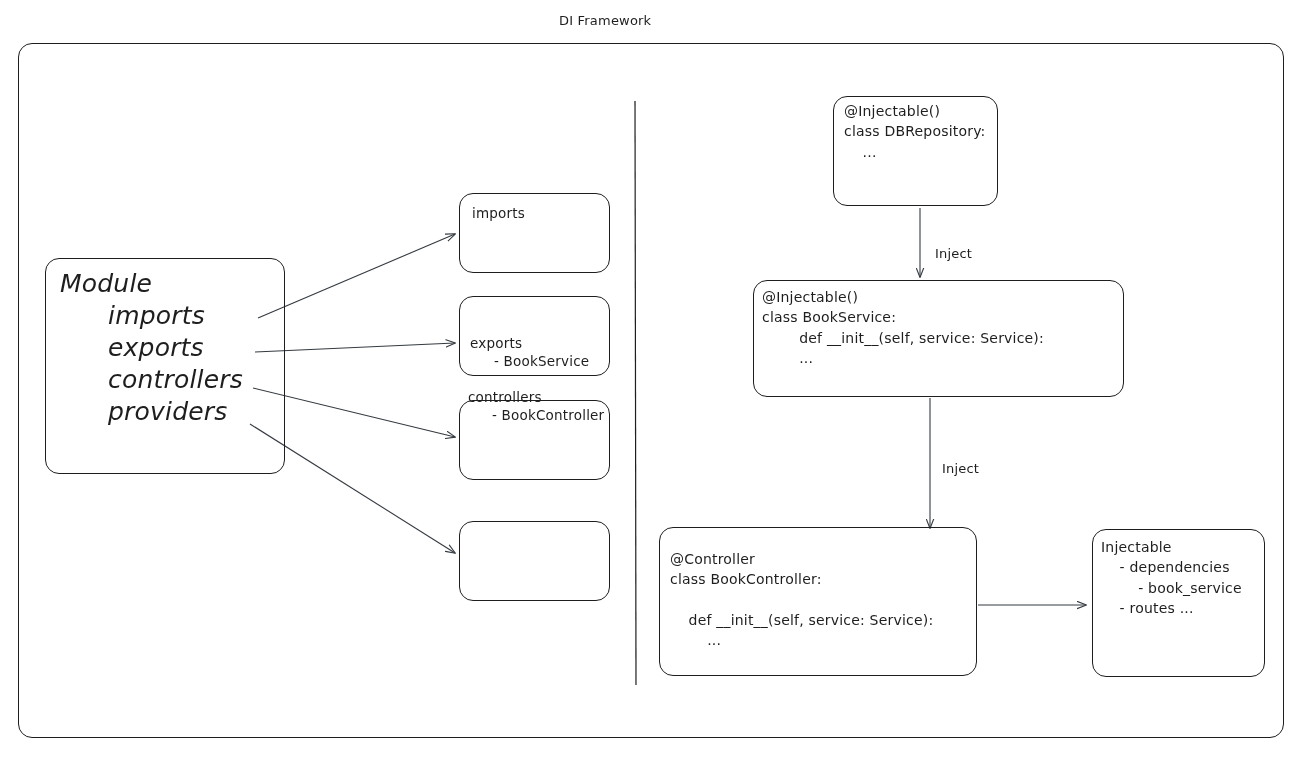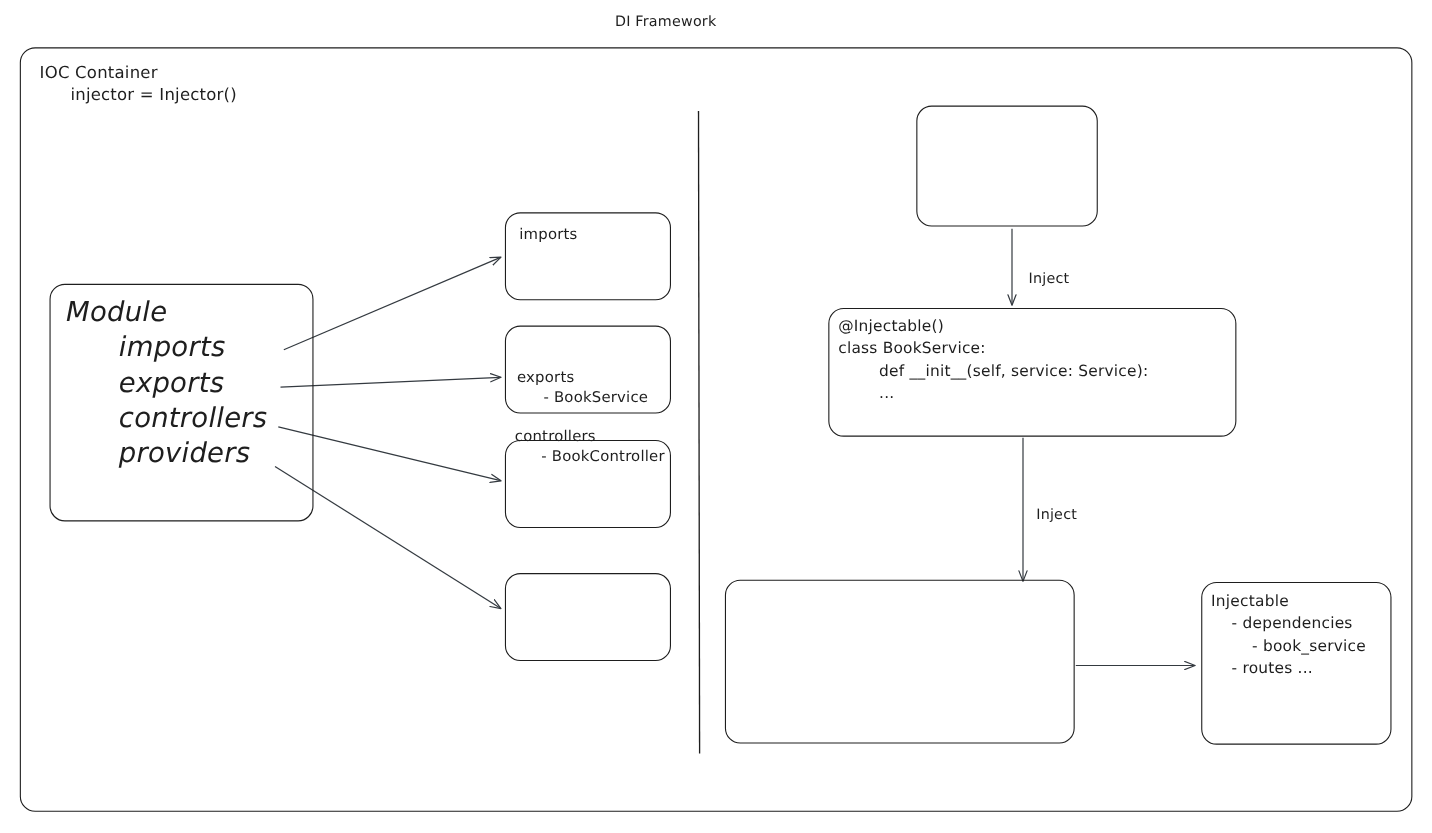--- a/index.html
+++ b/index.html
@@ -81,22 +81,20 @@
 </style>
 </head>
 <body>
 
 <div id="canvas">
 
   <div class="txt diagram-title">DI Framework</div>
 
   <div class="outer-container"></div>
 
-  <div class="txt container-label"><span>IOC Container</span>
-<span style="display:inline-block;width:28px"></span><span>injector = Injector()</span></div>
 
   <svg class="svg-layer" viewBox="0 0 1302 757">
     <defs>
       <marker id="arrowhead" markerWidth="11" markerHeight="9" refX="9.5" refY="4.5" orient="auto" markerUnits="userSpaceOnUse">
         <path d="M 0.5 0.8 L 10 4.5 L 0.5 8.2" fill="none" stroke="#343a40" stroke-width="1.1" stroke-linecap="round" stroke-linejoin="round"></path>
       </marker>
     </defs>
 
     <path d="M 635 101 L 636 685" stroke="#1e1e1e" stroke-width="1.2" fill="none"></path>
 
@@ -129,28 +127,36 @@
   <div class="txt box-text" style="left:470px; top:299px;margin-top:36px;"><span>exports</span>
 <span style="display:inline-block;width:24px"></span><span>- BookService</span></div>
 
   <div class="box" style="left:459px; top:400px; width:151px; height:80px;"></div>
   <div class="txt box-text" style="left:468px; top:389px;"><span>controllers</span>
 <span style="display:inline-block;width:24px"></span><span>- BookController</span></div>
 
   <div class="box" style="left:459px; top:521px; width:151px; height:80px;"></div>
 
   <div class="box" style="left:833px; top:96px; width:165px; height:110px;"></div>
+  <div class="txt code-text" style="left:844px; top:101px;"><span>@Injectable()</span>
+<span>class DBRepository:</span>
+<span>    ...</span></div>
 
   <div class="box" style="left:753px; top:280px; width:371px; height:117px;"></div>
   <div class="txt code-text" style="left:762px; top:287px;"><span>@Injectable()</span>
 <span>class BookService:</span>
 <span>        def __init__(self, service: Service):</span>
 <span>        ...</span></div>
 
   <div class="box" style="left:659px; top:527px; width:318px; height:149px;"></div>
+  <div class="txt code-text" style="left:670px; top:549px;"><span>@Controller</span>
+<span>class BookController:</span>
+<span></span>
+<span>    def __init__(self, service: Service):</span>
+<span>        ...</span></div>
 
   <div class="box" style="left:1092px; top:529px; width:173px; height:148px;"></div>
   <div class="txt code-text" style="left:1101px; top:537px;"><span>Injectable</span>
 <span>    - dependencies</span>
 <span>        - book_service</span>
 <span>    - routes ...</span></div>
 
   <div class="txt edge-label" style="left:935px; top:231px;">Inject</div>
   <div class="txt edge-label" style="left:942px; top:446px;">Inject</div>
 

